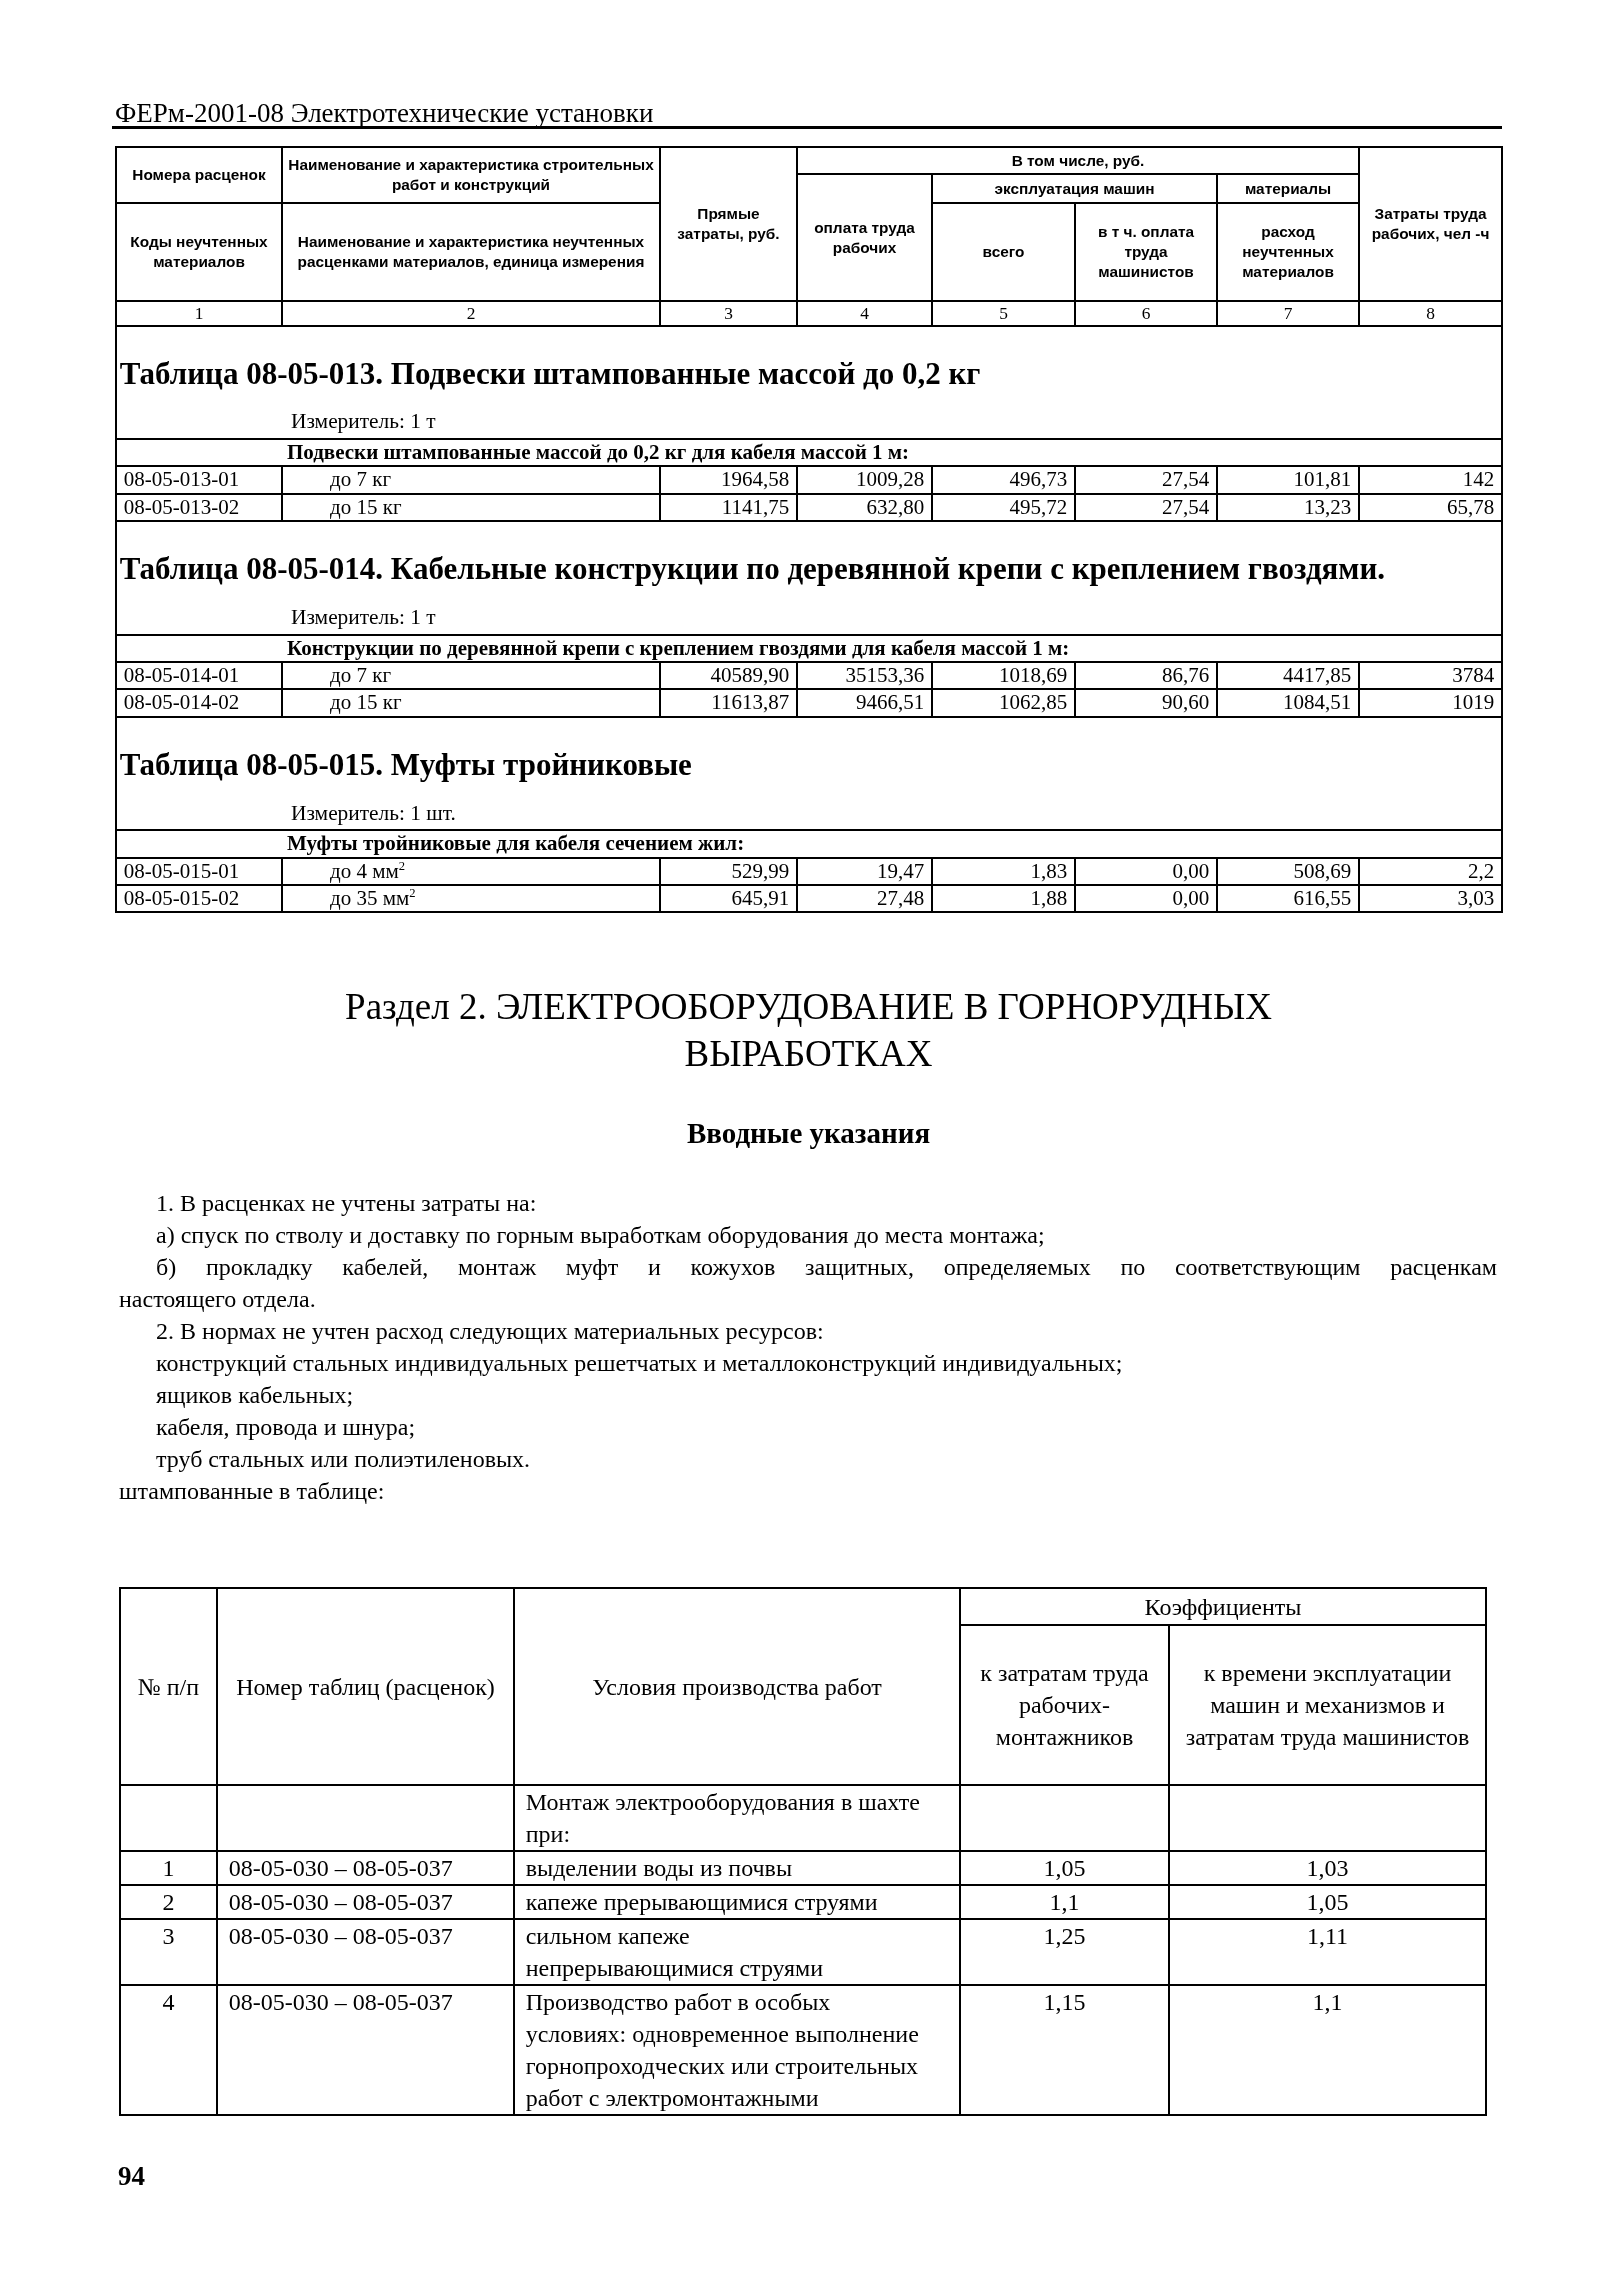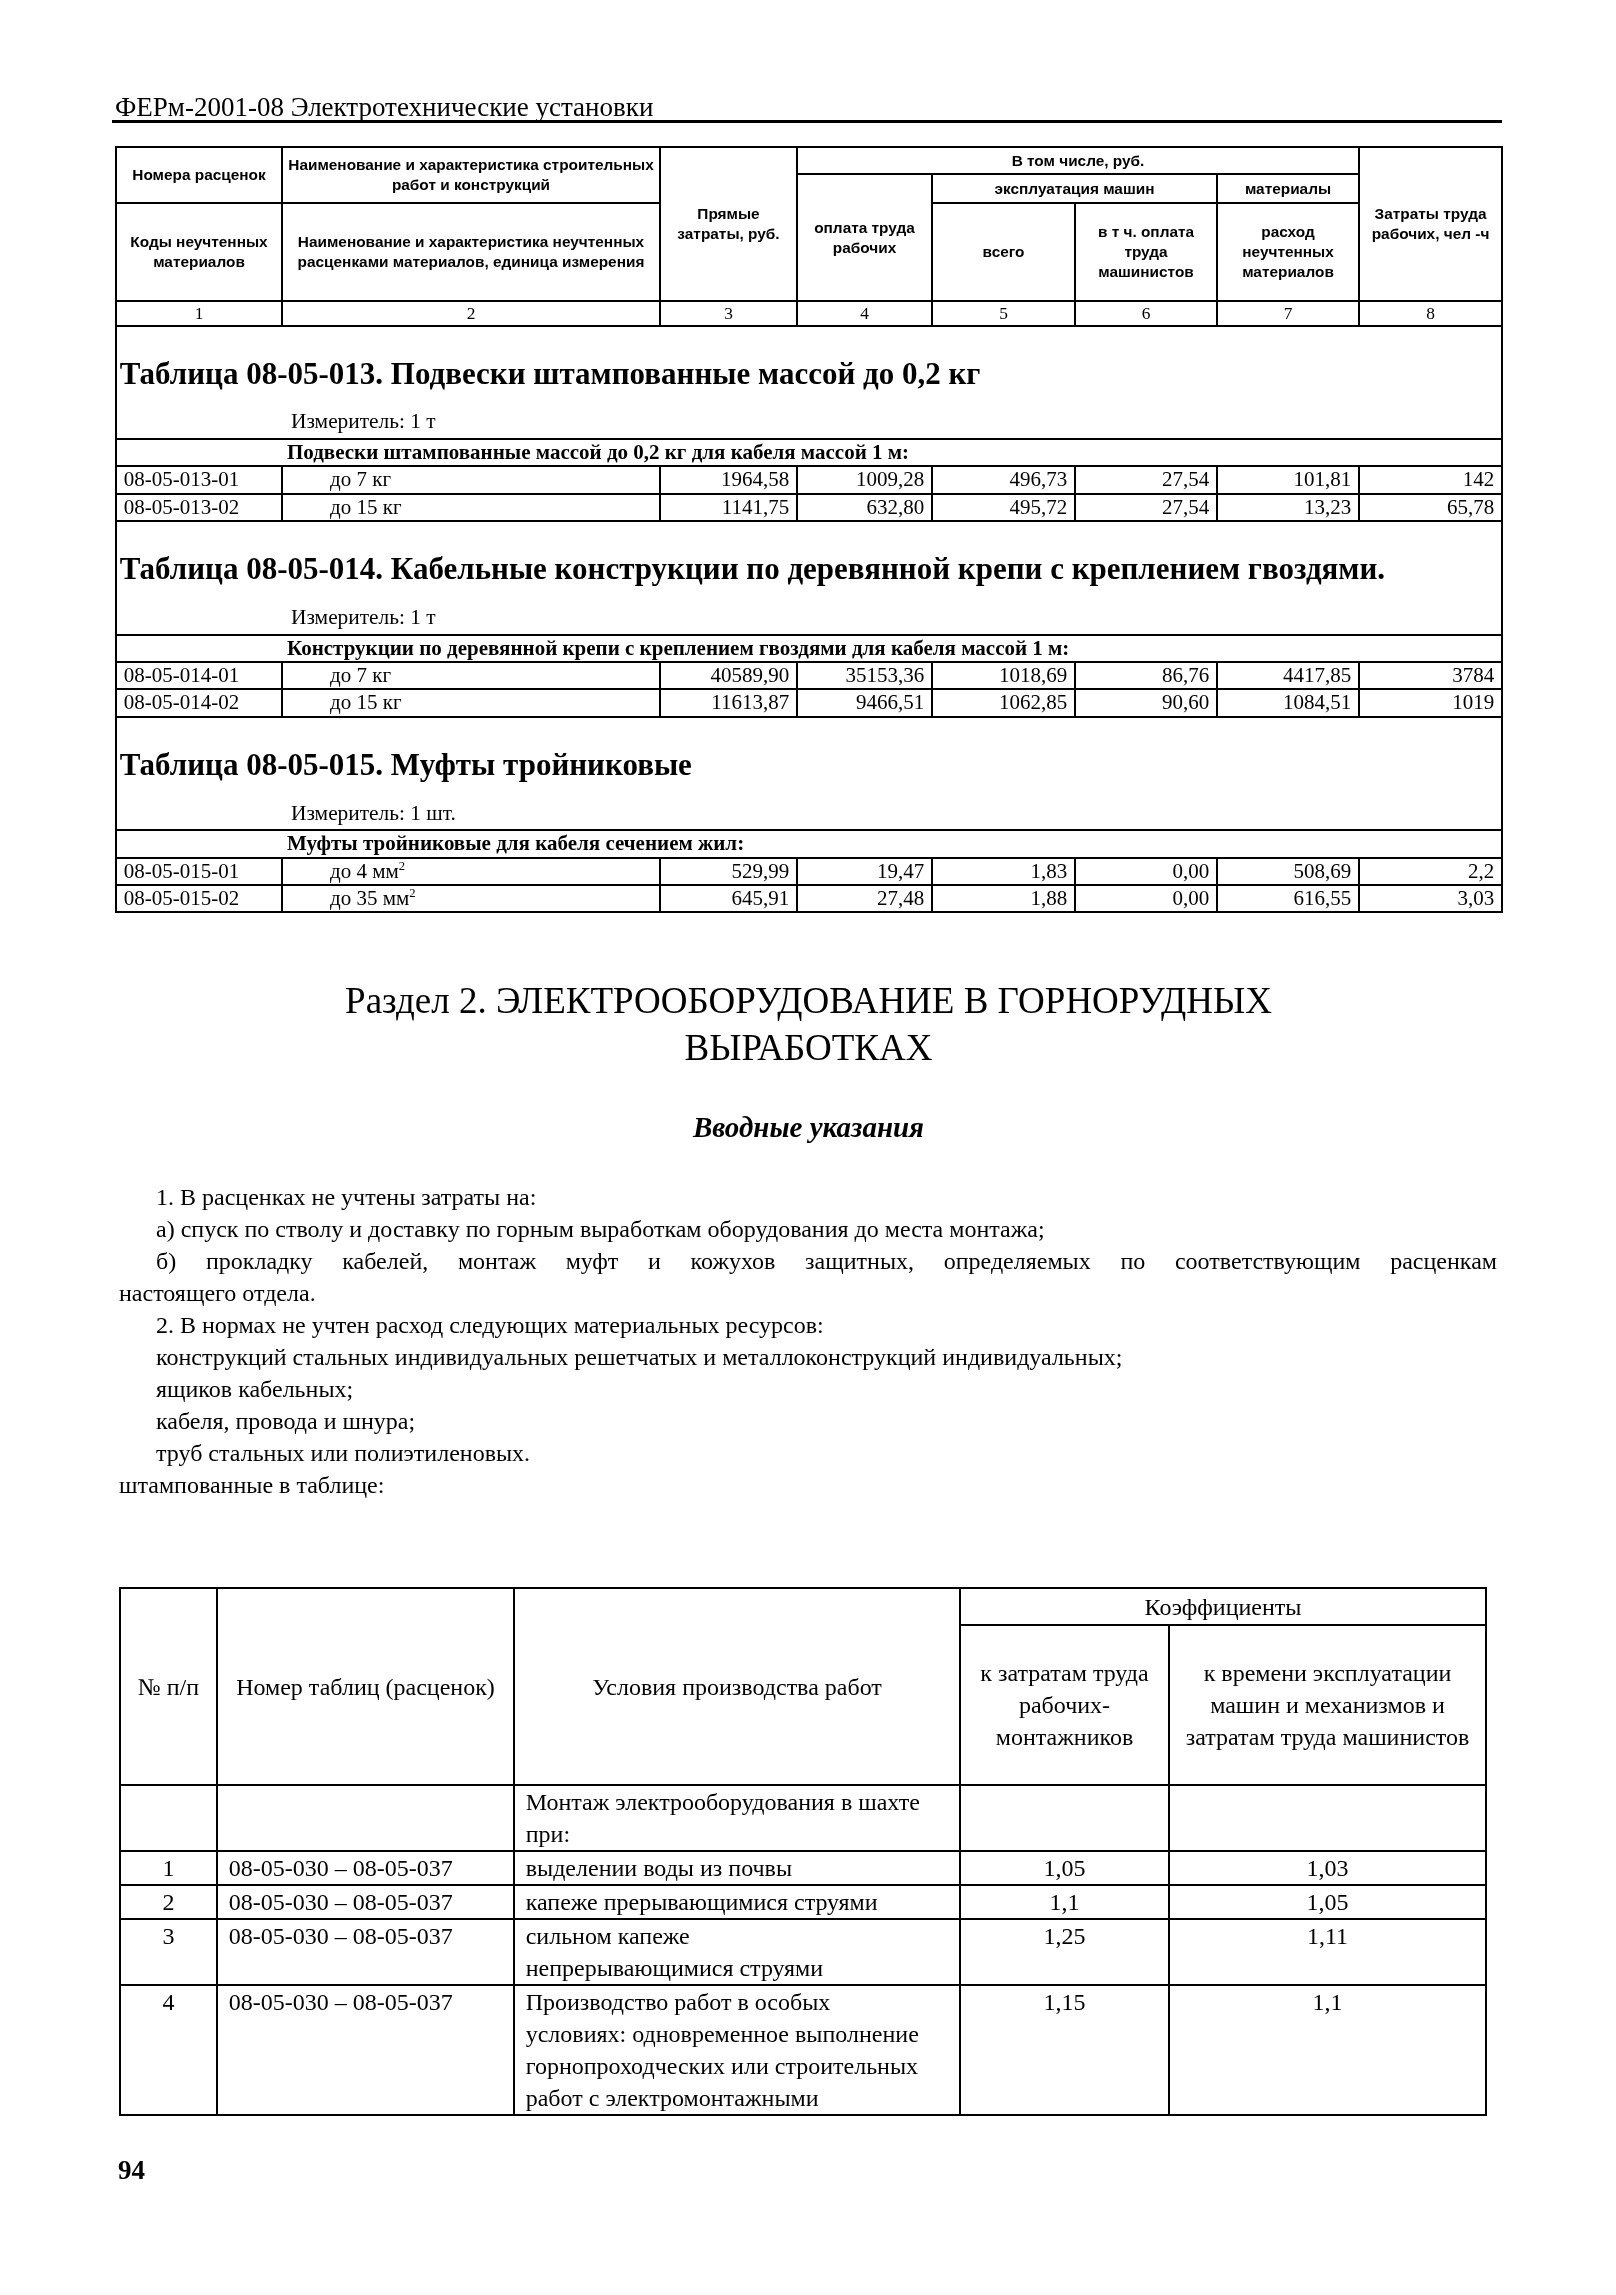--- a/index.html
+++ b/index.html
@@ -1,17 +1,17 @@
 <!DOCTYPE html>
 <html style="font-size:10.7px"><head>
 <meta charset="utf-8">
 <style>
   html, body { margin: 0; padding: 0; background: #ffffff; }
   body { width: 1617px; height: 2295px; position: relative; font-family: "Liberation Serif", serif; color: #000; overflow: hidden; }
-  .abs { position: absolute; }
+  .abs { position: absolute; margin-top: 6px; }
 
   
   .run-head { left: 115px; top: 91px; font-size: 27px; line-height: 32px; }
   .run-rule { left: 112px; top: 120px; width: 1390px; height: 3.3px; background: #000; }
 
   
   table { border-collapse: collapse; }
   .ptab { position: absolute; left: 115px; top: 146px; width: 1386px; table-layout: fixed; }
   .ptab td { border: 2px solid #000; padding: 0 6.7px; font-size: 21px; line-height: 25.4px; white-space: nowrap; overflow: hidden; }
   .ptab .h { text-align: center; font-size: 15.4px; line-height: 20px; white-space: normal; font-weight: bold; font-family: "Liberation Sans Narrow", "Liberation Sans", sans-serif; padding: 2.7px 2.7px; }
@@ -20,21 +20,21 @@
   .ptab .sect td { border-left: 2px solid #000; border-right: 2px solid #000; border-top: none; border-bottom: none; padding: 0; }
   .ptab .sect .title { font-size: 31px; font-weight: bold; line-height: 40px; padding: 27px 0 0 2.7px; white-space: nowrap; }
   .ptab .sect .meter { font-size: 21.4px; line-height: 27px; padding: 14.7px 0 2.7px 174px; }
   .ptab .sub td { border-top: 2px solid #000; border-bottom: 2px solid #000; border-left: 2px solid #000; border-right: 2px solid #000; }
   .ptab .sub .subtext { font-weight: bold; font-size: 21px; line-height: 25.4px; padding-left: 170px; white-space: nowrap; }
   .ptab .desc { padding-left: 47px; }
   sup { font-size: 60%; line-height: 0; }
 
   
   .sec-title { left: 0; width: 1617px; top: 977px; text-align: center; font-size: 37px; font-weight: normal; line-height: 47px; }
-  .intro-title { left: 0; width: 1617px; top: 1109px; text-align: center; font-size: 29px; font-weight: bold; line-height: 37px; font-style: italic; }
+  .intro-title { left: 0; width: 1617px; top: 1109px; text-align: center; font-size: 29px; font-weight: bold; line-height: 37px; }
 
   
   .body { left: 119px; top: 1181px; width: 1378px; font-size: 24px; line-height: 32px; }
   .body p { margin: 0; }
   .body .ind { text-indent: 37px; }
   .body .just { text-align: justify; text-align-last: justify; }
 
   
   .ktab { position: absolute; left: 119px; top: 1587px; width: 1366px; table-layout: fixed; }
   .ktab td { border: 2px solid #000; font-size: 24px; line-height: 32px; padding: 0 10.7px; vertical-align: top; }

